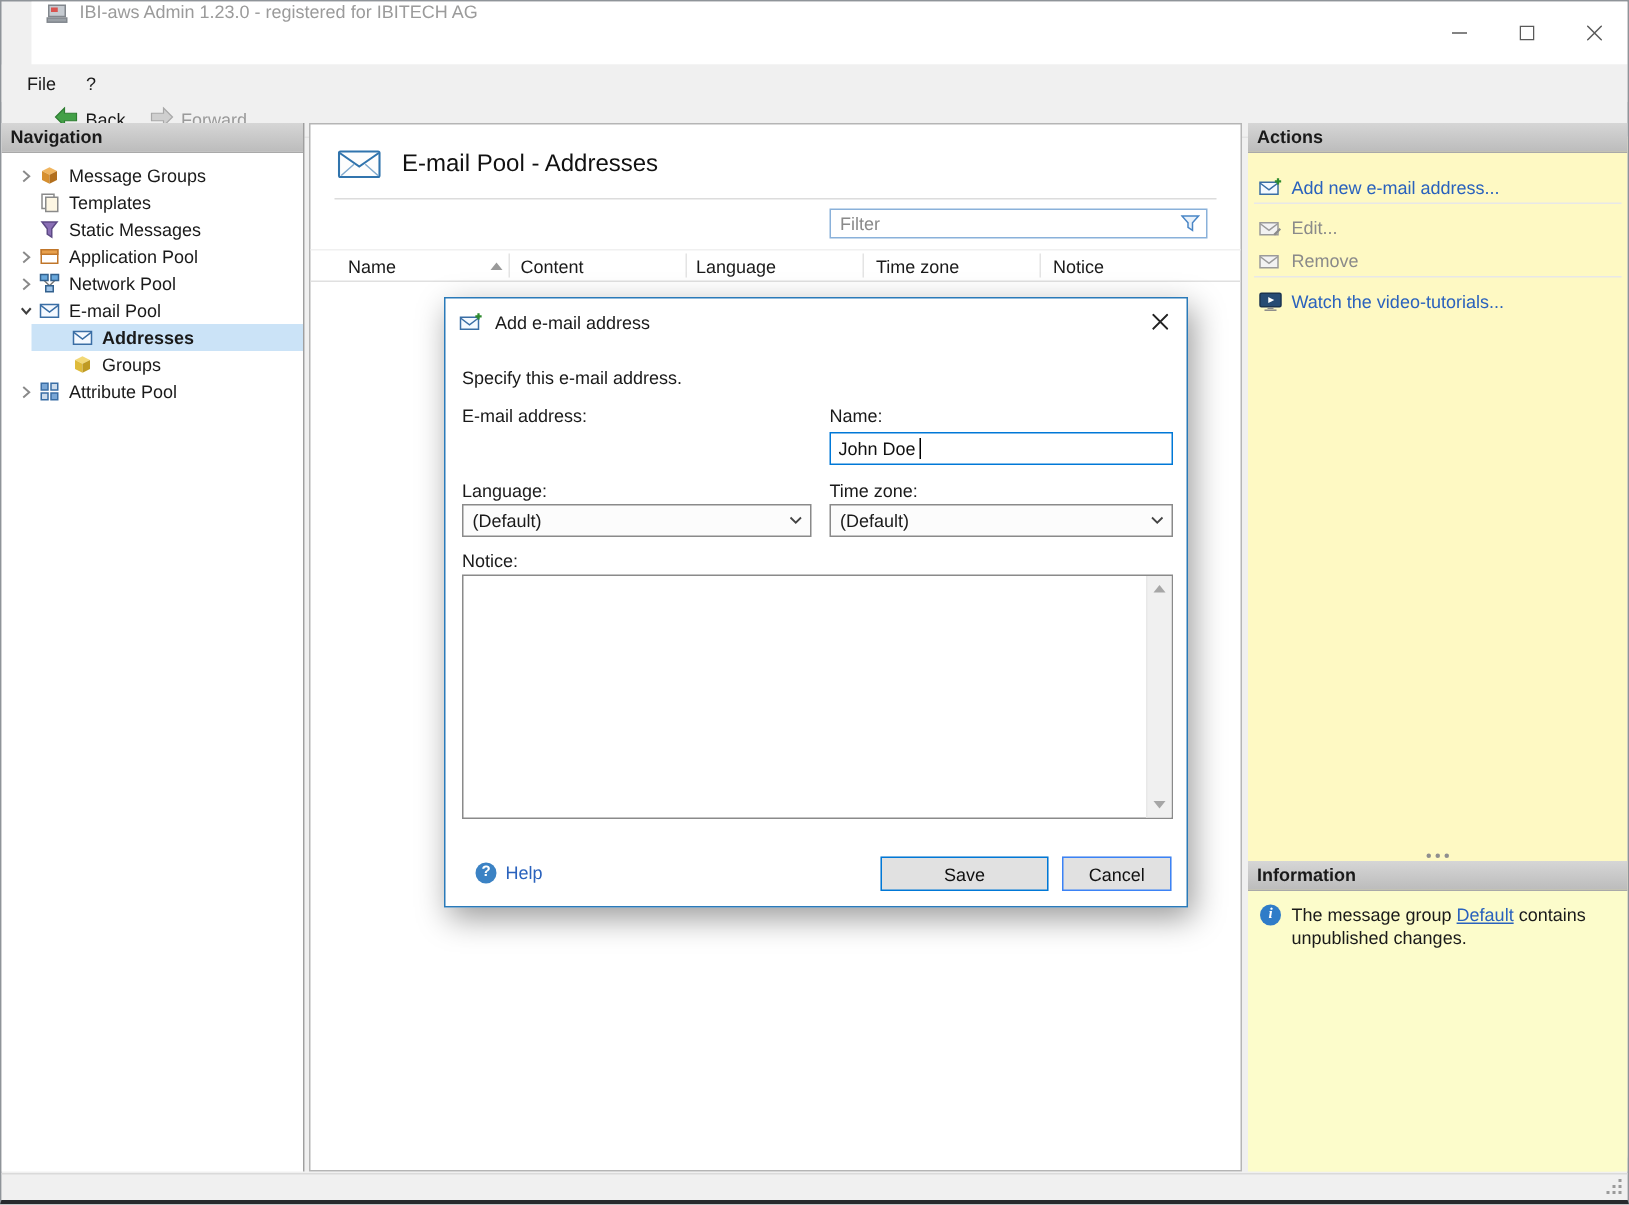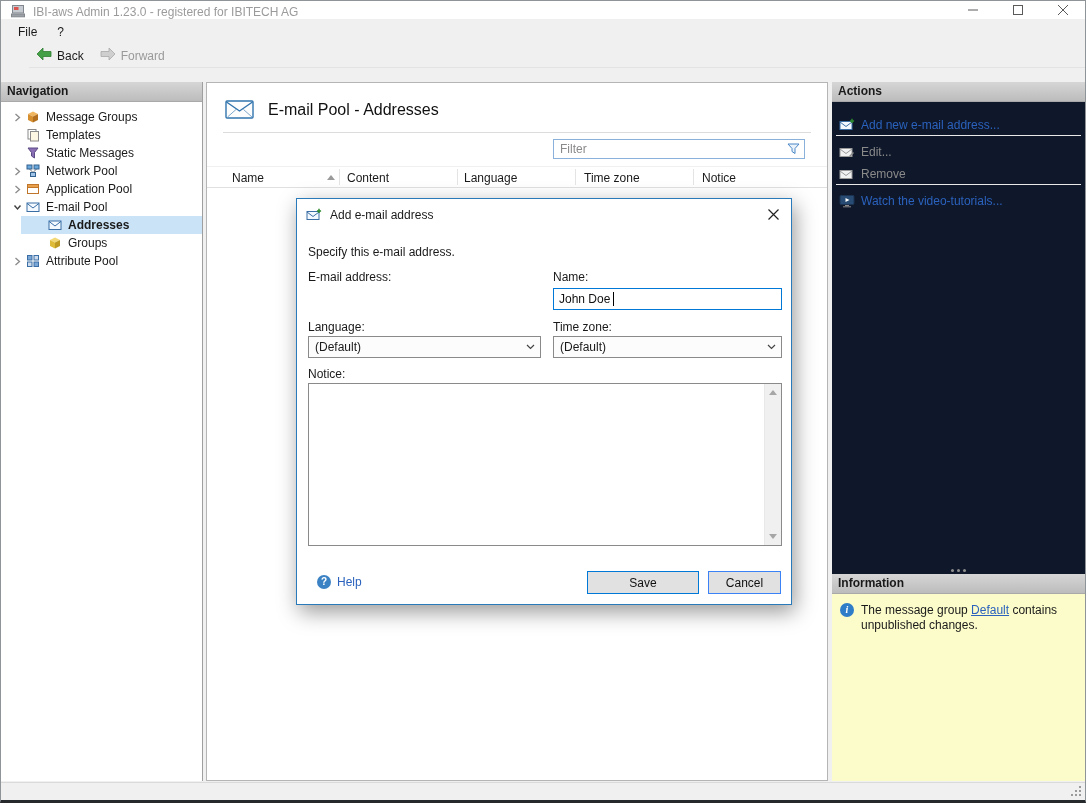--- a/index.html
+++ b/index.html
@@ -5,21 +5,21 @@
   * { margin:0; padding:0; box-sizing:border-box; }
   html,body { background:#fff; }
   .window {
     position:relative; width:1086px; height:803px;
     background:#f0f0f0; overflow:hidden;
     border:1px solid #8f9499; border-bottom:3px solid #26292c;
     font-family:"Liberation Sans", sans-serif; font-size:12px; color:#1a1a1a;
   }
 
   
-  .titlebar { height:18px; background:#fff; display:flex; align-items:flex-end; }
+  .titlebar { height:42px; background:#fff; display:flex; align-items:flex-start;margin-left:20px; }
   .app-icon { margin:0 7px 0 9px; display:flex; }
   .title-text { color:#9b9b9b; }
   .win-controls { margin-left:auto; display:flex; height:100%; }
   .win-btn { width:45px; display:flex; align-items:center; justify-content:center; cursor:default; }
 
   
   .menubar { height:25px; display:flex; align-items:center; padding-left:7px; background:#f0f0f0; }
   .menu-item { padding:3px 10px; }
   .toolbar { height:24px; display:flex; align-items:center; padding-left:7px; gap:16px; border-bottom:1px solid #e3e3e3;margin-left:28px; }
   .tool-btn { display:flex; align-items:center; gap:5px; }
@@ -92,21 +92,21 @@
   .tri-down { width:0; height:0; border-left:4px solid transparent; border-right:4px solid transparent; border-top:5px solid #a6a6a6; }
   .dlg-help { position:absolute; left:20px; top:376px; display:flex; align-items:center; gap:6px; color:#2a62bd; }
   .help-badge { width:14px; height:14px; border-radius:50%; background:#3b82c4; color:#fff;
     font-size:10px; font-weight:bold; text-align:center; line-height:14px; }
   .help-badge::before { content:"?"; }
   .btn { position:absolute; height:23px; background:#e1e1e1; border:1px solid #3b82f6; font:inherit; color:#111; }
   .btn.b-save { left:290px; top:372px; width:112px; border-color:#0078d7; }
   .btn.b-cancel { left:411px; top:372px; width:73px; }
 
   
-  .right-panel { position:absolute; left:831px; top:81px; right:0; bottom:19px; background:#0f172a;border-radius:11px; }
+  .right-panel { position:absolute; left:831px; top:81px; right:0; bottom:19px; background:#fef9c3;border-radius:11px; }
   .actions-header { position:absolute; top:0; left:0; right:0; }
   .actions-body { position:absolute; top:20px; left:0; right:0; height:460px; padding-top:10px; }
   .action-item { display:flex; align-items:flex-end; gap:6px; height:20px; padding-left:6px; color:#2a62bd; margin-bottom:2px; }
   .action-item.disabled { color:#8a8a8a; }
   .action-sep { border-top:1px solid #e8e8e8; margin:3px 4px; }
   .aicon { width:17px; display:flex; justify-content:center; flex:none; }
   .splitter { position:absolute; top:483px; left:0; right:0; height:10px; display:flex; align-items:center; justify-content:center; }
   .splitter-dots { width:3px; height:3px; border-radius:50%; background:#8f8f8f;
     box-shadow:-6px 0 0 #8f8f8f, 6px 0 0 #8f8f8f; }
   .info-header { position:absolute; top:492px; left:0; right:0; }
@@ -224,42 +224,42 @@
       </div>
 
       <div class="tree-row">
         <span class="chev">
           <svg width="11" height="11">
               <path d="M3.5,2 L7.5,5.5 L3.5,9" stroke="#8a8a8a" fill="none" stroke-width="1.3"></path>
             </svg>
         </span>
         <span class="ticon">
           <svg width="14" height="14" viewBox="0 0 14 14">
+            <rect x="1.5" y="2.5" width="11" height="9" fill="#fff" stroke="#c0762a"></rect>
+            <rect x="1.5" y="2.5" width="11" height="3" fill="#e8a04c" stroke="#c0762a"></rect>
+          </svg>
+        </span>
+        <span>Application Pool</span>
+      </div>
+
+      <div class="tree-row">
+        <span class="chev">
+          <svg width="11" height="11">
+              <path d="M3.5,2 L7.5,5.5 L3.5,9" stroke="#8a8a8a" fill="none" stroke-width="1.3"></path>
+            </svg>
+        </span>
+        <span class="ticon">
+          <svg width="14" height="14" viewBox="0 0 14 14">
             <path d="M3.5,5 L7,8.5 M10.5,5 L7,8.5" stroke="#777" fill="none"></path>
             <rect x="1" y="1" width="5" height="4" fill="#69a8dc" stroke="#33618e"></rect>
             <rect x="8" y="1" width="5" height="4" fill="#69a8dc" stroke="#33618e"></rect>
             <rect x="4.5" y="8.5" width="5" height="4" fill="#9fc4e8" stroke="#33618e"></rect>
           </svg>
         </span>
         <span>Network Pool</span>
-      </div>
-
-      <div class="tree-row">
-        <span class="chev">
-          <svg width="11" height="11">
-              <path d="M3.5,2 L7.5,5.5 L3.5,9" stroke="#8a8a8a" fill="none" stroke-width="1.3"></path>
-            </svg>
-        </span>
-        <span class="ticon">
-          <svg width="14" height="14" viewBox="0 0 14 14">
-            <rect x="1.5" y="2.5" width="11" height="9" fill="#fff" stroke="#c0762a"></rect>
-            <rect x="1.5" y="2.5" width="11" height="3" fill="#e8a04c" stroke="#c0762a"></rect>
-          </svg>
-        </span>
-        <span>Application Pool</span>
       </div>
 
       <div class="tree-row">
         <span class="chev">
           <svg width="11" height="11">
               <path d="M2.5,3.5 L5.5,7 L8.5,3.5" stroke="#404040" fill="none" stroke-width="1.4"></path>
             </svg>
         </span>
         <span class="ticon">
           <svg width="14" height="14" viewBox="0 0 14 14">

